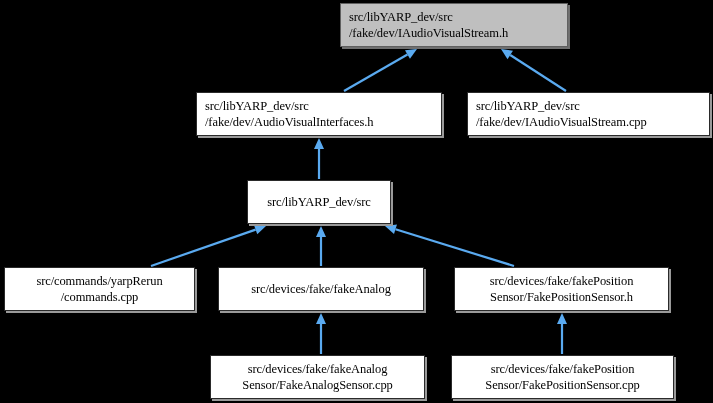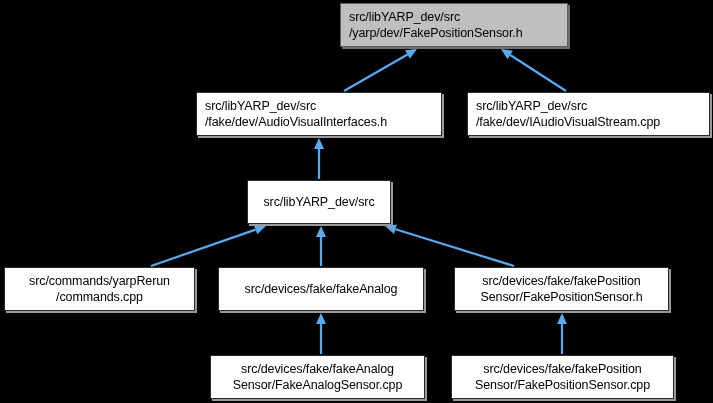--- a/index.html
+++ b/index.html
@@ -6,21 +6,21 @@
     margin: 0;
     padding: 0;
     background: #000000;
   }
   #graph-canvas {
     position: relative;
     width: 713px;
     height: 403px;
     background: #000000;
     overflow: hidden;
-    font-family: Liberation Sans, sans-serif;
+    font-family: Liberation Serif, serif;
   }
   #edge-layer {
     position: absolute;
     left: 0;
     top: 0;
     width: 713px;
     height: 403px;
     pointer-events: none;
   }
   .node {
@@ -86,21 +86,21 @@
       </g>
       <g>
         <line x1="321" y1="354" x2="321" y2="324" stroke="#5aaaf0" stroke-width="2.2"></line>
         <polygon points="321,313 326,324 316,324" fill="#5aaaf0"></polygon>
       </g>
       <g>
         <line x1="562" y1="354" x2="562" y2="324" stroke="#5aaaf0" stroke-width="2.2"></line>
         <polygon points="562,313 567,324 557,324" fill="#5aaaf0"></polygon>
       </g>
     </svg>
-<div class="node root left-align" style="left: 340px; top: 3px; width: 228px; height: 44px;"><span class="line">src/libYARP_dev/src</span><span class="line">/yarp/dev/FakePositionSensor.h</span></div>
+<div class="node root left-align" style="left: 340px; top: 3px; width: 228px; height: 44px;"><span class="line">src/libYARP_dev/src</span><span class="line">/fake/dev/IAudioVisualStream.h</span></div>
     <div class="node left-align" style="left: 196px; top: 92px; width: 246px; height: 44px;"><span class="line">src/libYARP_dev/src</span><span class="line">/fake/dev/AudioVisualInterfaces.h</span></div>
     <div class="node left-align" style="left: 467px; top: 92px; width: 243px; height: 44px;"><span class="line">src/libYARP_dev/src</span><span class="line">/fake/dev/IAudioVisualStream.cpp</span></div>
     <div class="node" style="left: 247px; top: 180px; width: 144px; height: 44px;"><span class="line">src/libYARP_dev/src</span></div>
     <div class="node" style="left: 4px; top: 267px; width: 191px; height: 44px; text-align: center;"><span class="line">src/commands/yarpRerun</span><span class="line">/commands.cpp</span></div>
     <div class="node" style="left: 218px; top: 267px; width: 206px; height: 44px;"><span class="line">src/devices/fake/fakeAnalog</span></div>
     <div class="node" style="left: 454px; top: 267px; width: 215px; height: 44px;"><span class="line">src/devices/fake/fakePosition</span><span class="line">Sensor/FakePositionSensor.h</span></div>
     <div class="node" style="left: 210px; top: 355px; width: 215px; height: 44px;"><span class="line">src/devices/fake/fakeAnalog</span><span class="line">Sensor/FakeAnalogSensor.cpp</span></div>
     <div class="node" style="left: 451px; top: 355px; width: 223px; height: 44px;"><span class="line">src/devices/fake/fakePosition</span><span class="line">Sensor/FakePositionSensor.cpp</span></div>
   </div>
 

